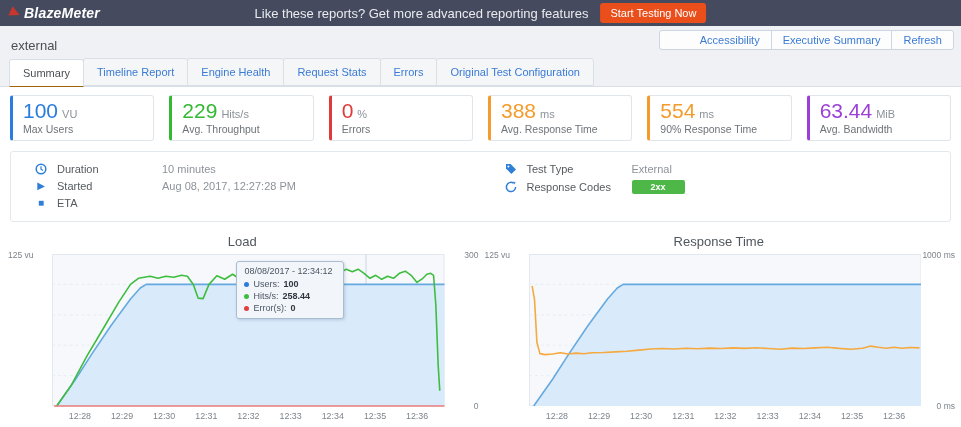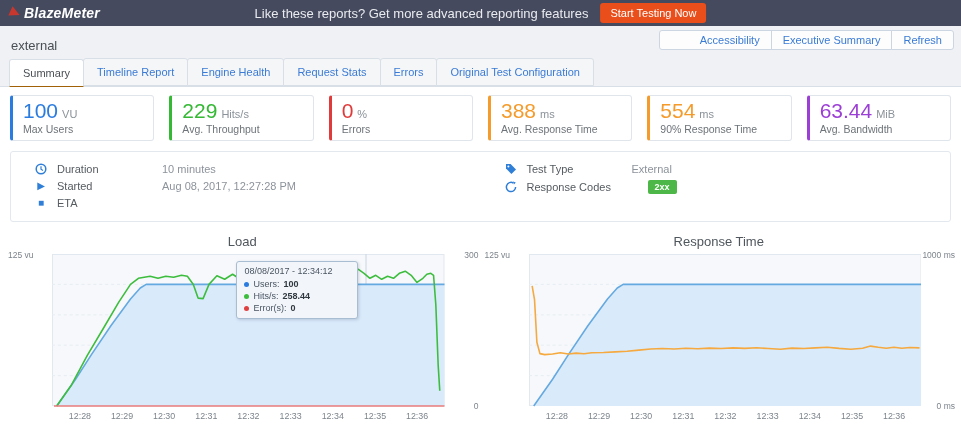--- a/index.html
+++ b/index.html
@@ -54,38 +54,38 @@
   
   .info-panel { margin: 6px 10px 4px; border: 1px solid #e3e8ee; border-radius: 3px;
     padding: 8px 0 10px; display: flex; }
   .info-col { width: 50%; }
   .info-row { display: flex; align-items: center; font-size: 11px; padding: 2.5px 0; }
   .info-icon { width: 12px; height: 12px; margin: 0 10px 0 24px; flex: none;
     color: #2f7ed8; font-size: 10px; line-height: 12px; text-align: center; }
   .info-icon svg { width: 12px; height: 12px; display: block; }
   .info-label { width: 105px; color: #555b60; }
   .info-value { color: #8d939b; }
-  .badge { color: #fff; font-size: 9px; font-weight: bold; padding: 2px 7px;
-    border-radius: 2px; margin-left: 16px; }
+  .badge { color: #fff; font-size: 9px; font-weight: bold; padding: 2px 19px;
+    border-radius: 2px; }
 
   
   .charts-row { display: flex; padding: 2px 4px 0; }
   .chart-block { flex: 1; position: relative; }
   .chart-title { text-align: center; font-size: 13px; color: #4f565c; padding: 6px 0 5px; }
   .chart-area { position: relative; height: 172px; margin: 0 36px 0 48px; }
   .chart-area svg.plot { width: 100%; height: 172px; display: block; }
   .axis-lab { position: absolute; font-size: 8.5px; color: #7c848b; white-space: nowrap; }
   .lab-lt { left: -44px; top: -4px; }
   .lab-rt { right: -34px; top: -4px; }
   .lab-rb { right: -34px; bottom: 15px; }
   .legend { display: flex; justify-content: center; align-items: center; gap: 20px;
     padding: 5px 0 0; }
 
   
-  .tooltip { position: absolute; left: 47%; top: 7px; width: 122px; z-index: 3;
+  .tooltip { position: absolute; left: 47%; top: 7px; width: 108px; z-index: 3;
     background: #f2f6fb; border: 1px solid #a9bdd2; border-radius: 3px;
     box-shadow: 1px 1px 3px rgba(80,100,120,.25); padding: 4px 7px; font-size: 9px; }
   .tt-header { color: #4a5560; margin-bottom: 2px; }
   .tt-row { display: flex; align-items: center; gap: 4px; line-height: 12px; color: #4a5560; }
   .tt-dot { width: 5px; height: 5px; border-radius: 50%; flex: none; }
   .tt-val { font-weight: bold; color: #30383f; }
 </style>
 </head>
 <body>
 

